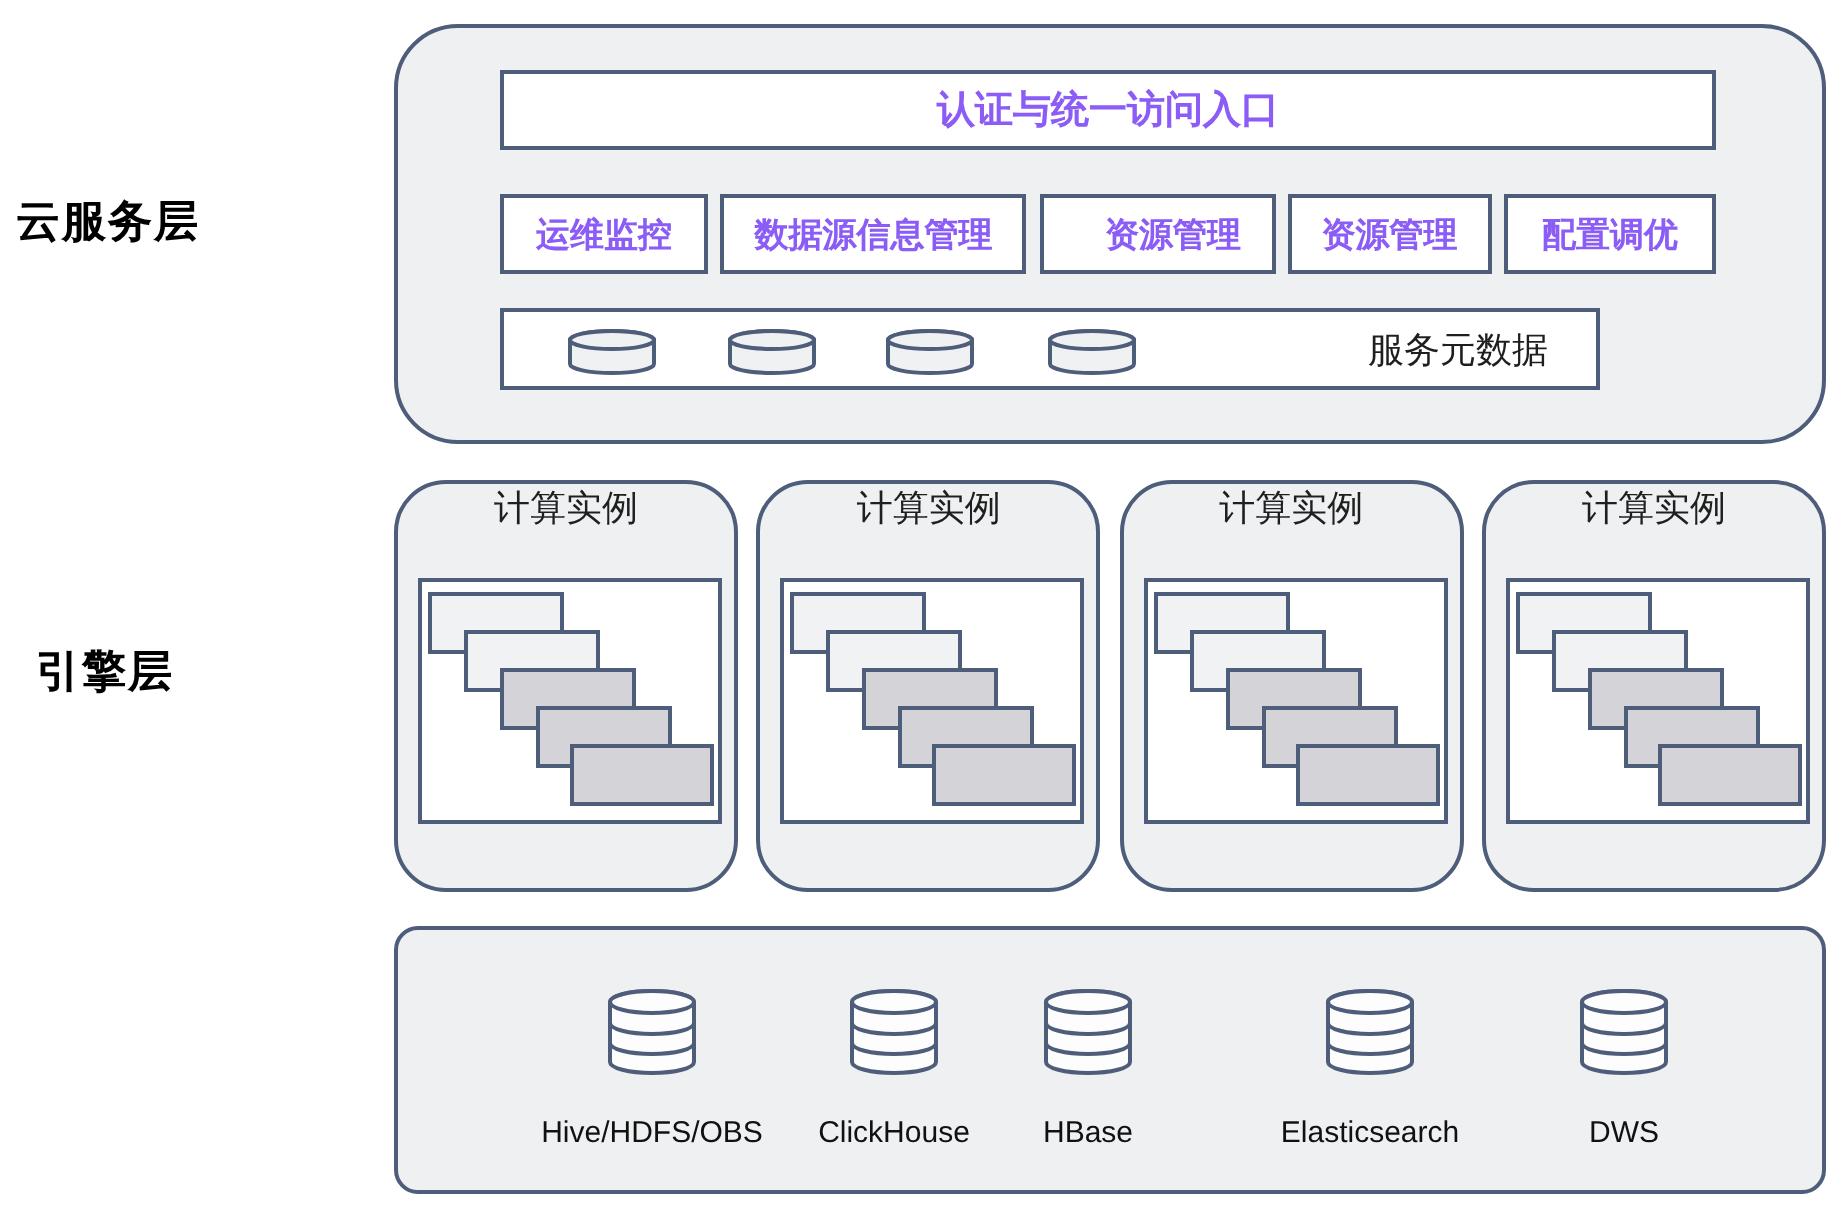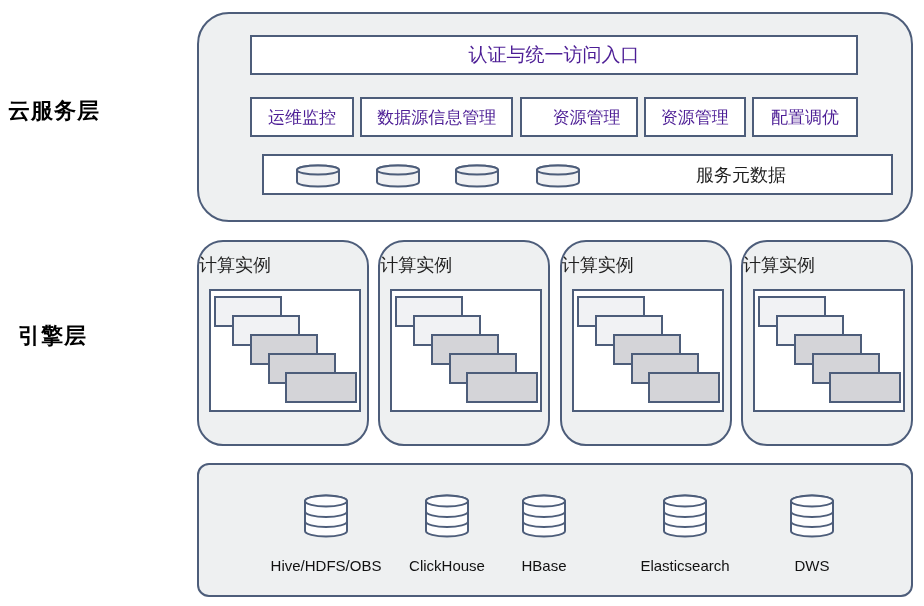--- a/index.html
+++ b/index.html
@@ -20,56 +20,56 @@
   .container{
     position:absolute;background:#eef0f1;border:2px solid #4d5d7a;
     box-sizing:border-box;
   }
   .cloud-container{left:197px;top:12px;width:716px;height:210px;border-radius:32px;}
   .data-container{left:197px;top:463px;width:716px;height:134px;border-radius:12px;}
 
   .white-box{
     background:#ffffff;border:2px solid #4d5d7a;box-sizing:border-box;
     display:flex;align-items:center;justify-content:center;
-    font-family:"Liberation Serif","DejaVu Serif",serif;color:#4c1d95;
+    font-family:"Liberation Serif","DejaVu Serif",serif;color:#8b5cf6;font-weight:bold;
   }
   .auth-box{position:absolute;left:51px;top:21px;width:608px;height:40px;font-size:19px;}
   .service-row{
     position:absolute;left:51px;top:83px;width:608px;height:40px;
     display:flex;justify-content:space-between;
   }
   .service-box{height:40px;font-size:17px;white-space:nowrap;}
   .sb-0{width:104px;}
   .sb-1{width:153px;}
   .sb-2{width:118px;padding-left:16px;}
   .sb-3{width:102px;}
   .sb-4{width:106px;}
   .meta-box{
-    position:absolute;left:51px;top:140px;width:631px;height:41px;
-    background:#ffffff;border:2px solid #4d5d7a;box-sizing:border-box;margin-left:12px;
+    position:absolute;left:51px;top:140px;width:550px;height:41px;
+    background:#ffffff;border:2px solid #4d5d7a;box-sizing:border-box;
   }
   .meta-cyl{position:absolute;top:7px;}
   .mc-0{left:30px;} .mc-1{left:110px;} .mc-2{left:189px;} .mc-3{left:270px;}
   .meta-label{
     position:absolute;left:377px;top:0;width:200px;height:37px;
     display:flex;align-items:center;justify-content:center;
     font-family:"Liberation Serif","DejaVu Serif",serif;font-size:18px;color:#1f1f1f;
   }
 
   
   .engine-row{
     position:absolute;left:197px;top:240px;width:716px;height:206px;
     display:flex;justify-content:space-between;
   }
   .instance-card{
     position:relative;width:172px;height:206px;background:#eef0f1;
     border:2px solid #4d5d7a;border-radius:26px;box-sizing:border-box;
   }
   .instance-title{
-    position:absolute;left:0;top:11px;width:100%;
+    position:absolute;left:0;top:0;width:100%;text-align:center;
     font-family:"Liberation Serif","DejaVu Serif",serif;font-size:18px;color:#1f1f1f;
   }
   .instance-box{
     position:absolute;left:10px;top:47px;width:152px;height:123px;
     background:#ffffff;border:2px solid #4d5d7a;box-sizing:border-box;
   }
   .panel{
     position:absolute;width:68px;height:31px;border:2px solid #4d5d7a;
     box-sizing:border-box;
   }

